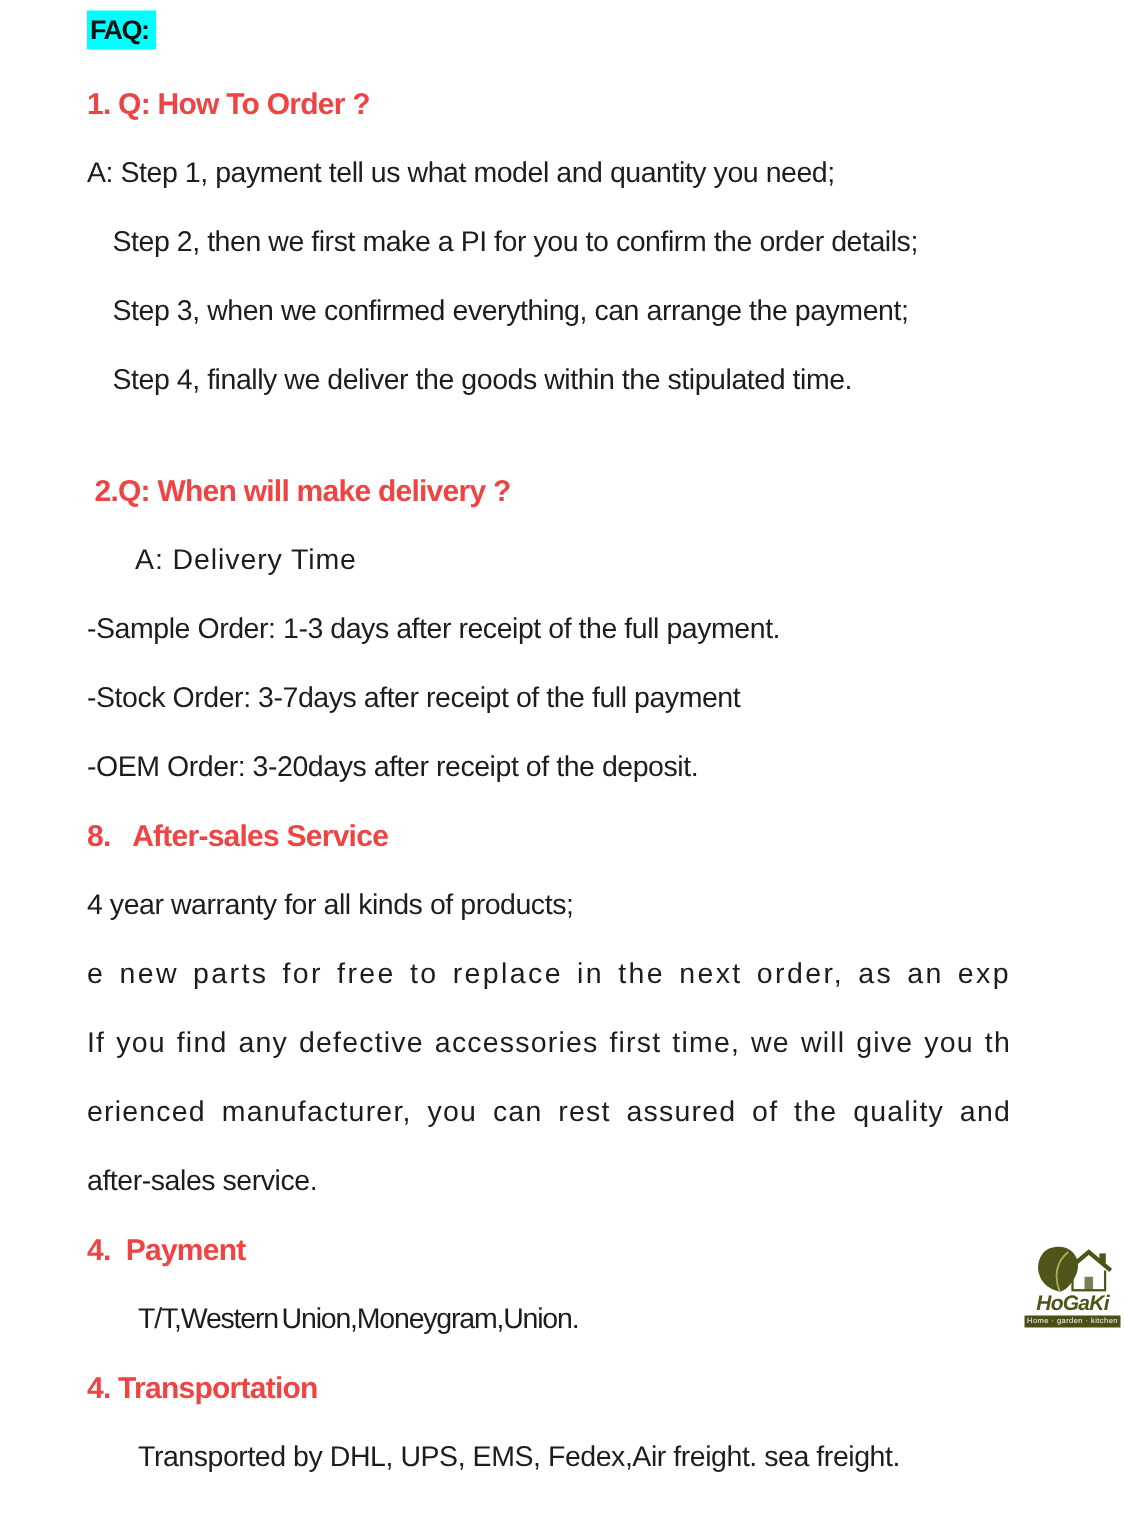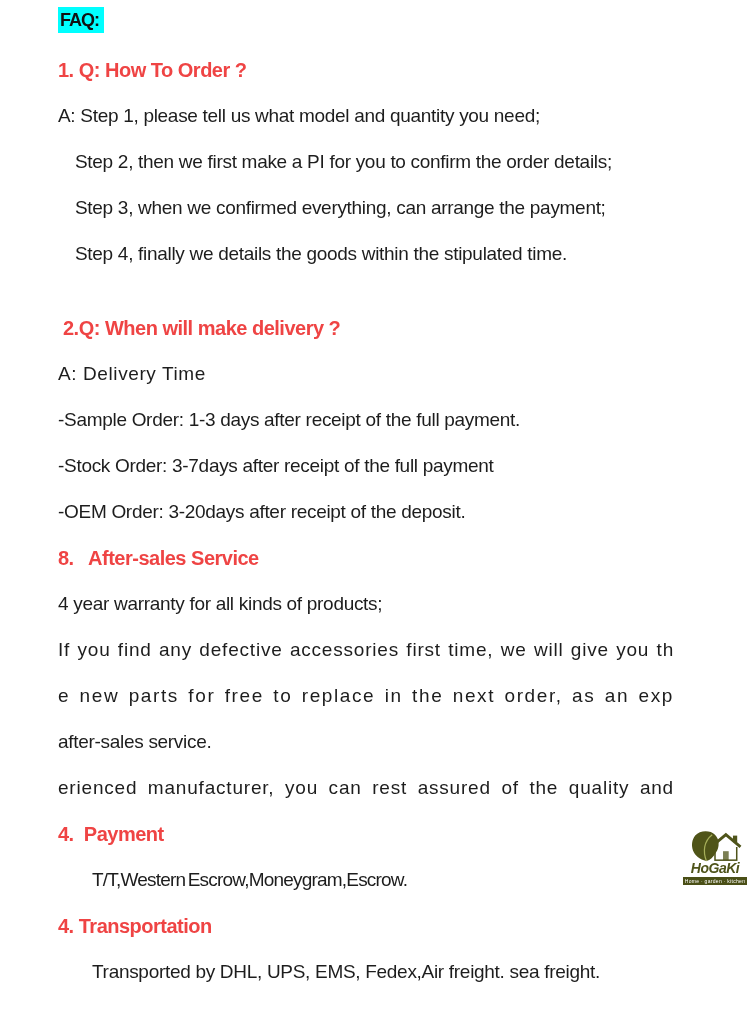--- a/index.html
+++ b/index.html
@@ -41,21 +41,21 @@
     color: #ef4444;
     font-size: 20px;
     font-weight: bold;
     letter-spacing: -0.5px;
   }
   .gap-before { margin-top: 28px; }
   .indent-step { padding-left: 17px; }
   .indent-2 { padding-left: 5px; }
   .indent-tt { padding-left: 34px; letter-spacing: -0.8px; word-spacing: -2px; }
   .indent-tr { padding-left: 34px; }
-  .wide-ls { letter-spacing: 0.6px; }
+  .wide-ls { letter-spacing: 0.6px; margin-left: 32px; }
   .justify-last {
     white-space: normal;
     text-align: justify;
     text-align-last: justify;
     width: 616px;
   }
   .spread { letter-spacing: 1.6px; }
   .spread2 { letter-spacing: 0.8px; }
   .logo {
     position: absolute;
@@ -88,40 +88,40 @@
 </head>
 <body>
 
 <div class="page">
 
   <div class="faq-title-row">
     <span class="faq-highlight">FAQ:</span>
   </div>
 
   <div class="line heading">1. Q: How To Order ?</div>
-  <div class="line">A: Step 1, please tell us what model and quantity you need;</div>
+  <div class="line">A: Step 1, payment tell us what model and quantity you need;</div>
   <div class="line indent-step">Step 2, then we first make a PI for you to confirm the order details;</div>
   <div class="line indent-step">Step 3, when we confirmed everything, can arrange the payment;</div>
-  <div class="line indent-step">Step 4, finally we details the goods within the stipulated time.</div>
+  <div class="line indent-step">Step 4, finally we deliver the goods within the stipulated time.</div>
 
   <div class="line heading indent-2 gap-before">2.Q: When will make delivery ?</div>
   <div class="line wide-ls">A: Delivery Time</div>
   <div class="line">-Sample Order: 1-3 days after receipt of the full payment.</div>
   <div class="line">-Stock Order: 3-7days after receipt of the full payment</div>
   <div class="line">-OEM Order: 3-20days after receipt of the deposit.</div>
 
   <div class="line heading">8.   After-sales Service</div>
   <div class="line">4 year warranty for all kinds of products;</div>
+  <div class="line justify-last spread">e new parts for free to replace in the next order, as an exp</div>
   <div class="line justify-last spread2">If you find any defective accessories first time, we will give you th</div>
-  <div class="line justify-last spread">e new parts for free to replace in the next order, as an exp</div>
+  <div class="line justify-last spread2">erienced manufacturer, you can rest assured of the quality and</div>
   <div class="line">after-sales service.</div>
-  <div class="line justify-last spread2">erienced manufacturer, you can rest assured of the quality and</div>
 
   <div class="line heading">4.  Payment</div>
-  <div class="line indent-tt">T/T,Western Escrow,Moneygram,Escrow.</div>
+  <div class="line indent-tt">T/T,Western Union,Moneygram,Union.</div>
 
   <div class="line heading">4. Transportation</div>
   <div class="line indent-tr">Transported by DHL, UPS, EMS, Fedex,Air freight. sea freight.</div>
 
   <div class="logo">
     <svg class="logo-art" width="58" height="34" viewBox="0 0 60 36" xmlns="http://www.w3.org/2000/svg">
 
       <rect x="30" y="17" width="23" height="16" fill="#ffffff" stroke="#4f541a" stroke-width="1.6"></rect>
       <path d="M26 19 L41.5 6 L57 19" fill="#ffffff" stroke="#4f541a" stroke-width="3"></path>
       <rect x="49" y="7" width="4.5" height="7" fill="#4f541a"></rect>

